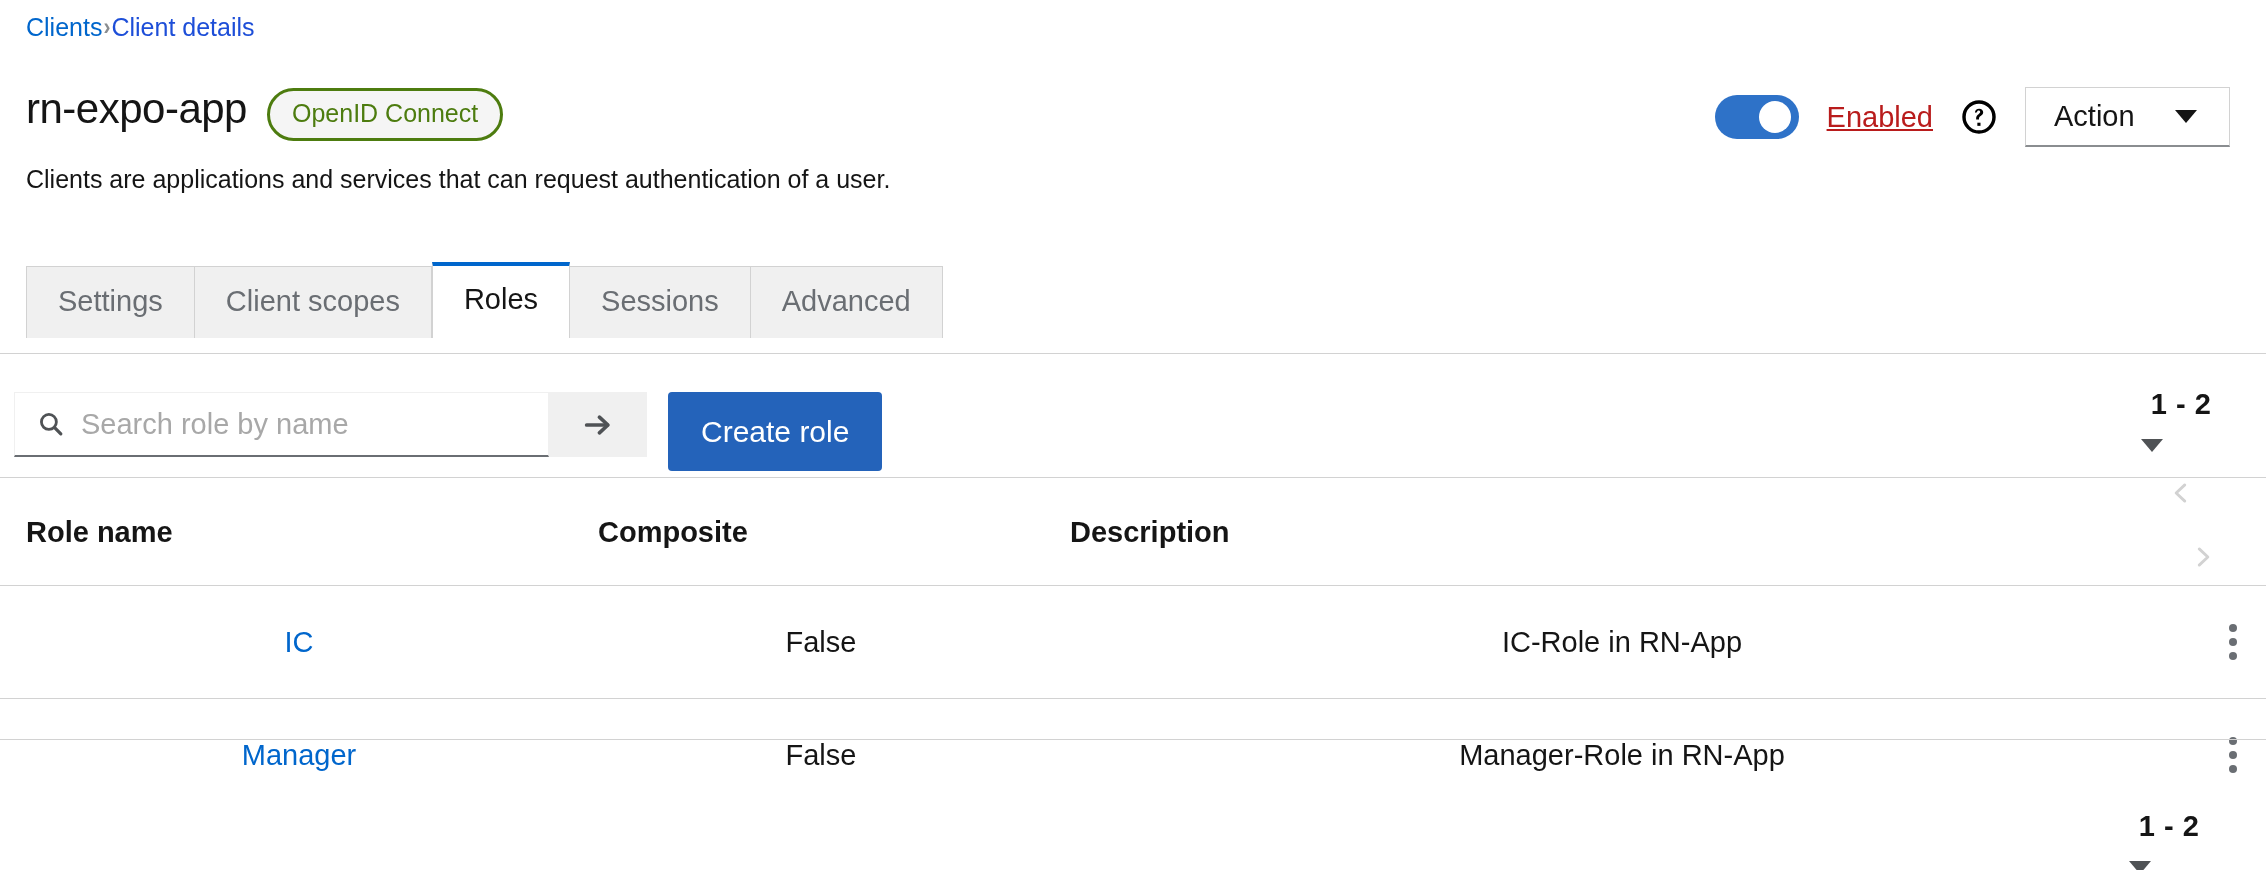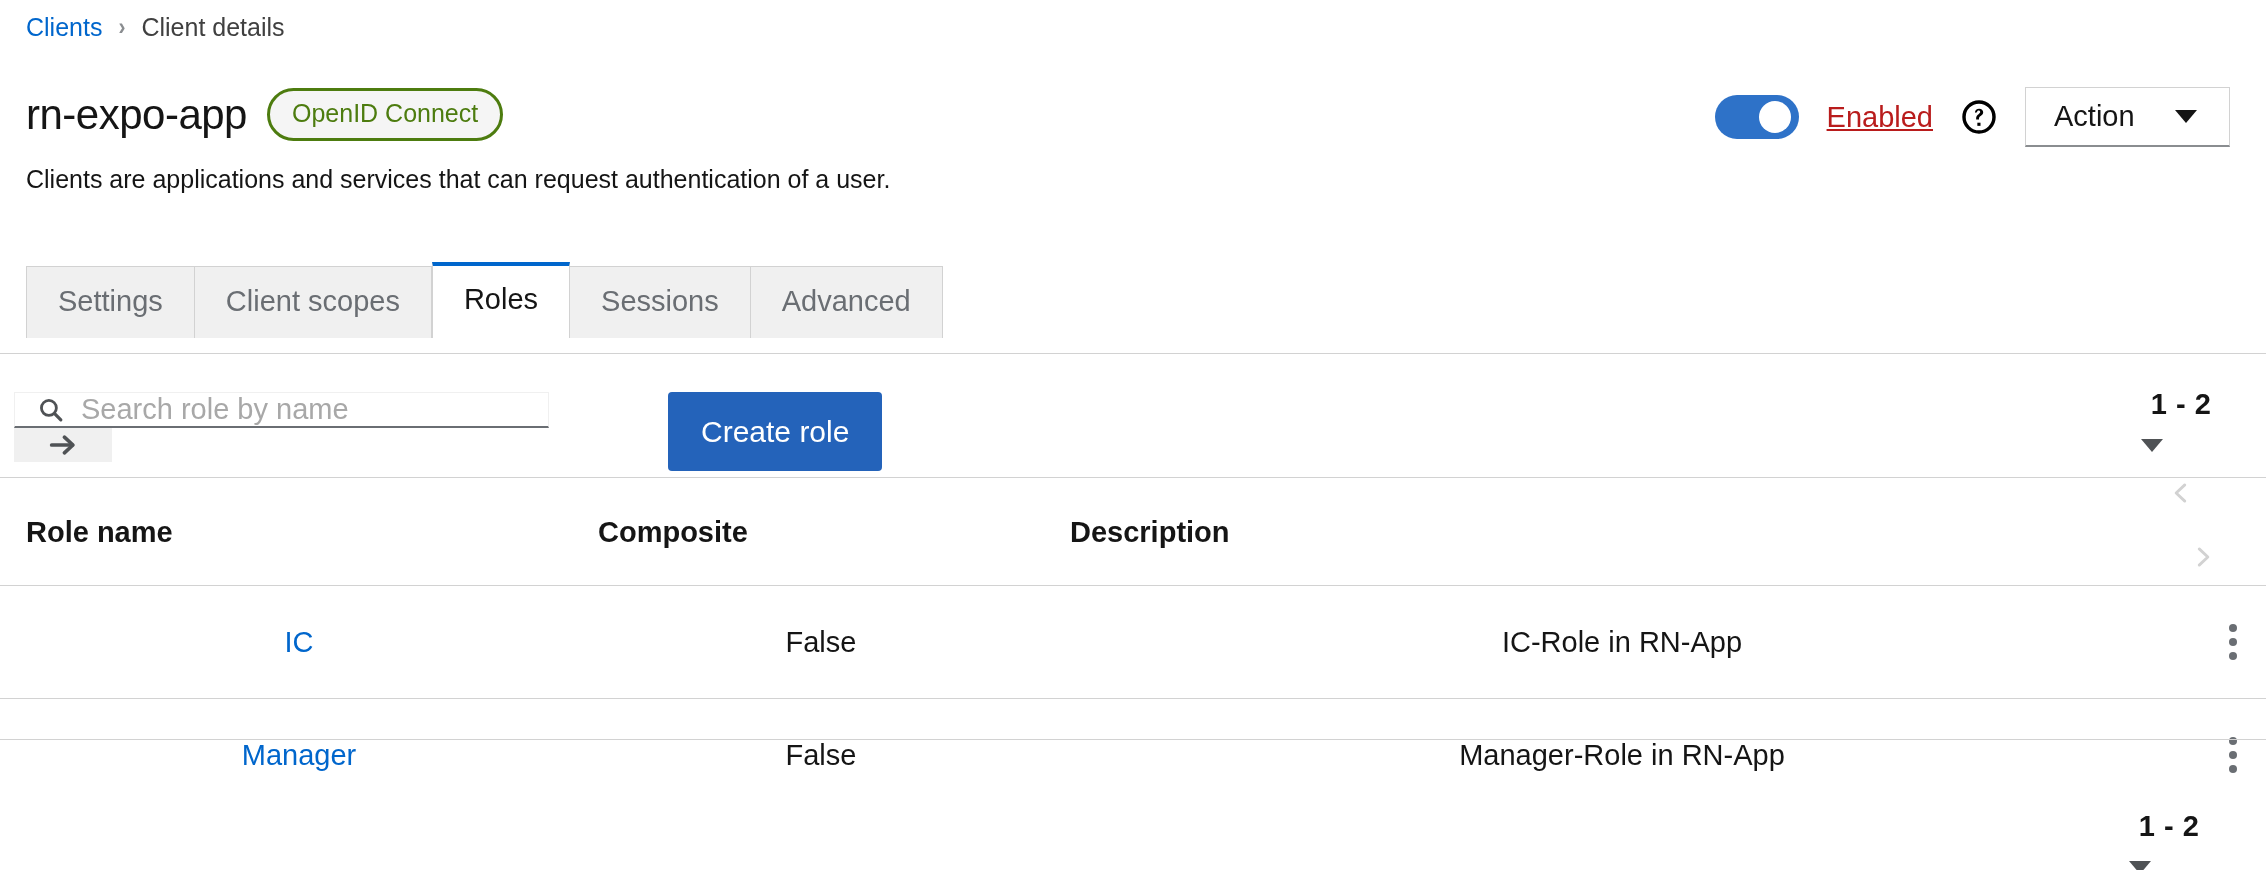--- a/index.html
+++ b/index.html
@@ -15,44 +15,43 @@
 
   .page { position: relative; width: 2266px; height: 870px; }
 
   
   .breadcrumb {
     position: absolute;
     left: 26px;
     top: 12px;
     display: flex;
     align-items: center;
-    gap: 16px;
+    gap: 1px;
     font-size: 25px;
     line-height: 1.2;
   }
   .crumb-link {
     color: #0066cc;
     text-decoration: none;
     cursor: pointer;
   }
   .crumb-sep {
     color: #8a8d90;
     font-size: 21px;
     font-weight: bold;
     transform: scaleY(1.15);
   }
-  .crumb-current { color: #404040; }
+  .crumb-current { color: #1d4ed8; }
 
   
   .title-row {
     position: absolute;
     left: 26px;
     top: 88px;
     display: flex;
-    align-items: center;
     gap: 20px;
   }
   .page-title {
     font-size: 42px;
     font-weight: 400;
     letter-spacing: -0.5px;
     color: #151515;
     line-height: 1;
   }
   .badge-pill {
@@ -188,21 +187,20 @@
     width: 2266px;
     height: 105px;
   }
   .search-wrap {
     position: absolute;
     left: 14px;
     top: 20px;
     display: flex;
     align-items: stretch;
     height: 65px;
-    flex-direction: column;
   }
   .search-field {
     position: relative;
     width: 535px;
     background: #ffffff;
     border: 1px solid #f0f0f0;
     border-bottom: 2px solid #6a6e73;
     display: flex;
     align-items: center;
     padding-left: 22px;

